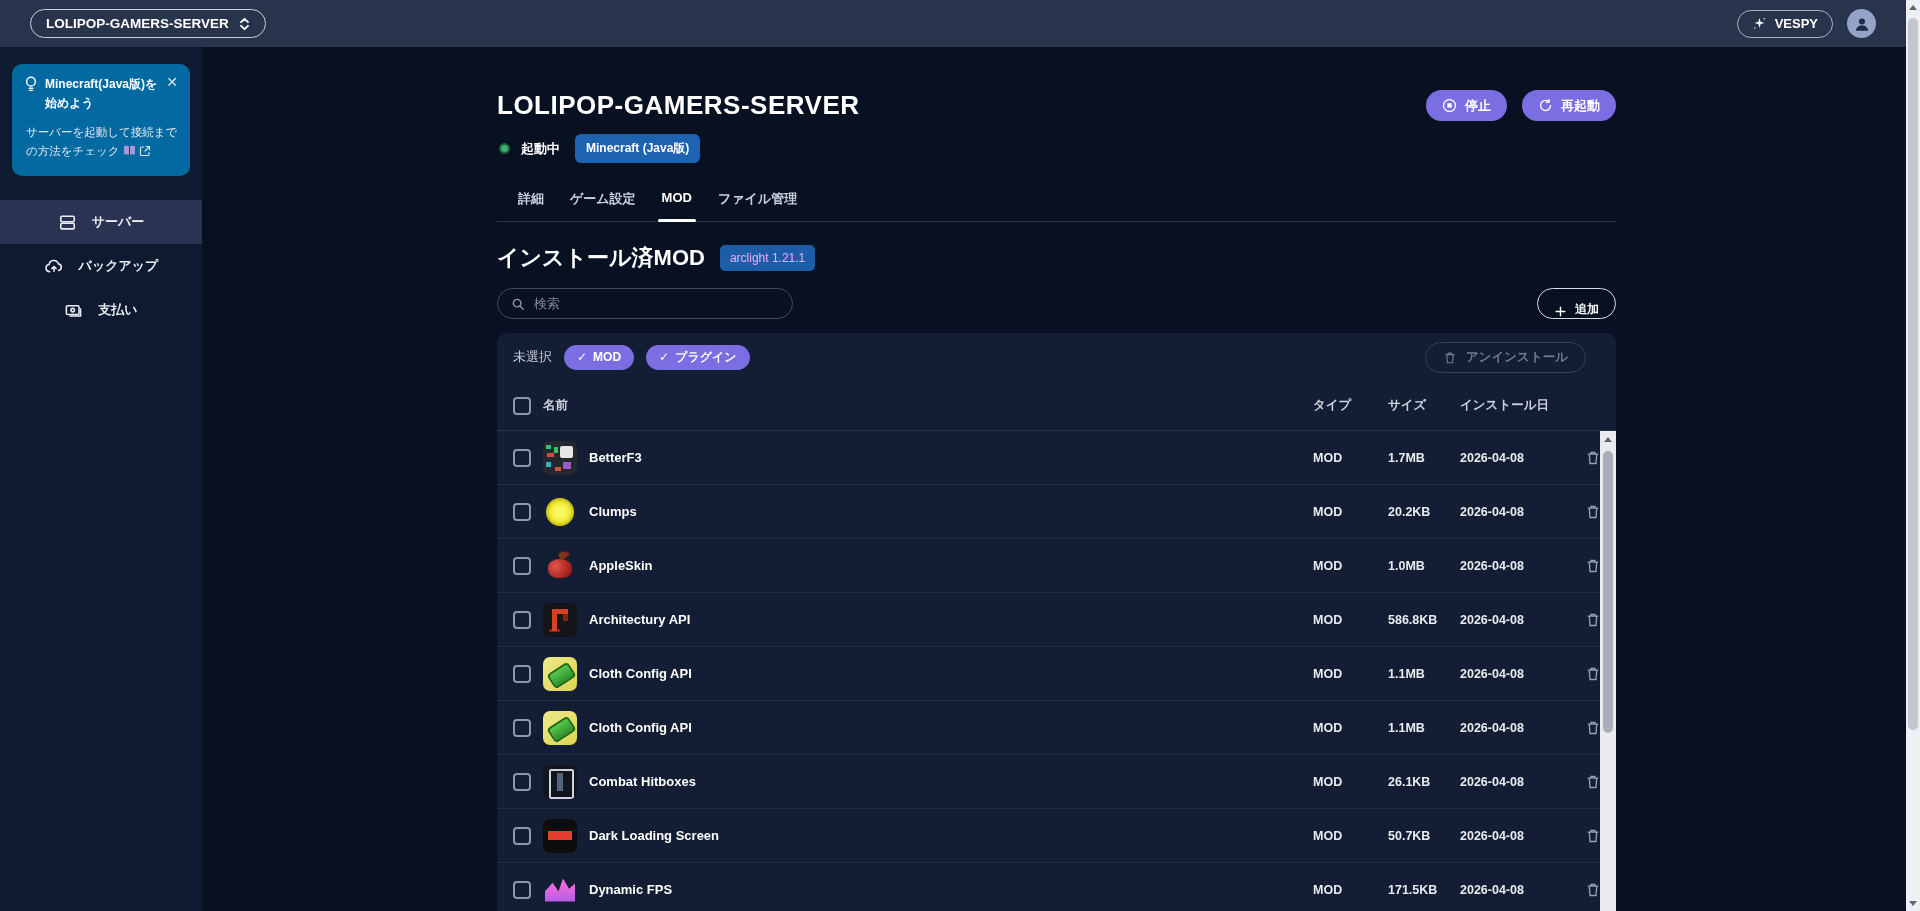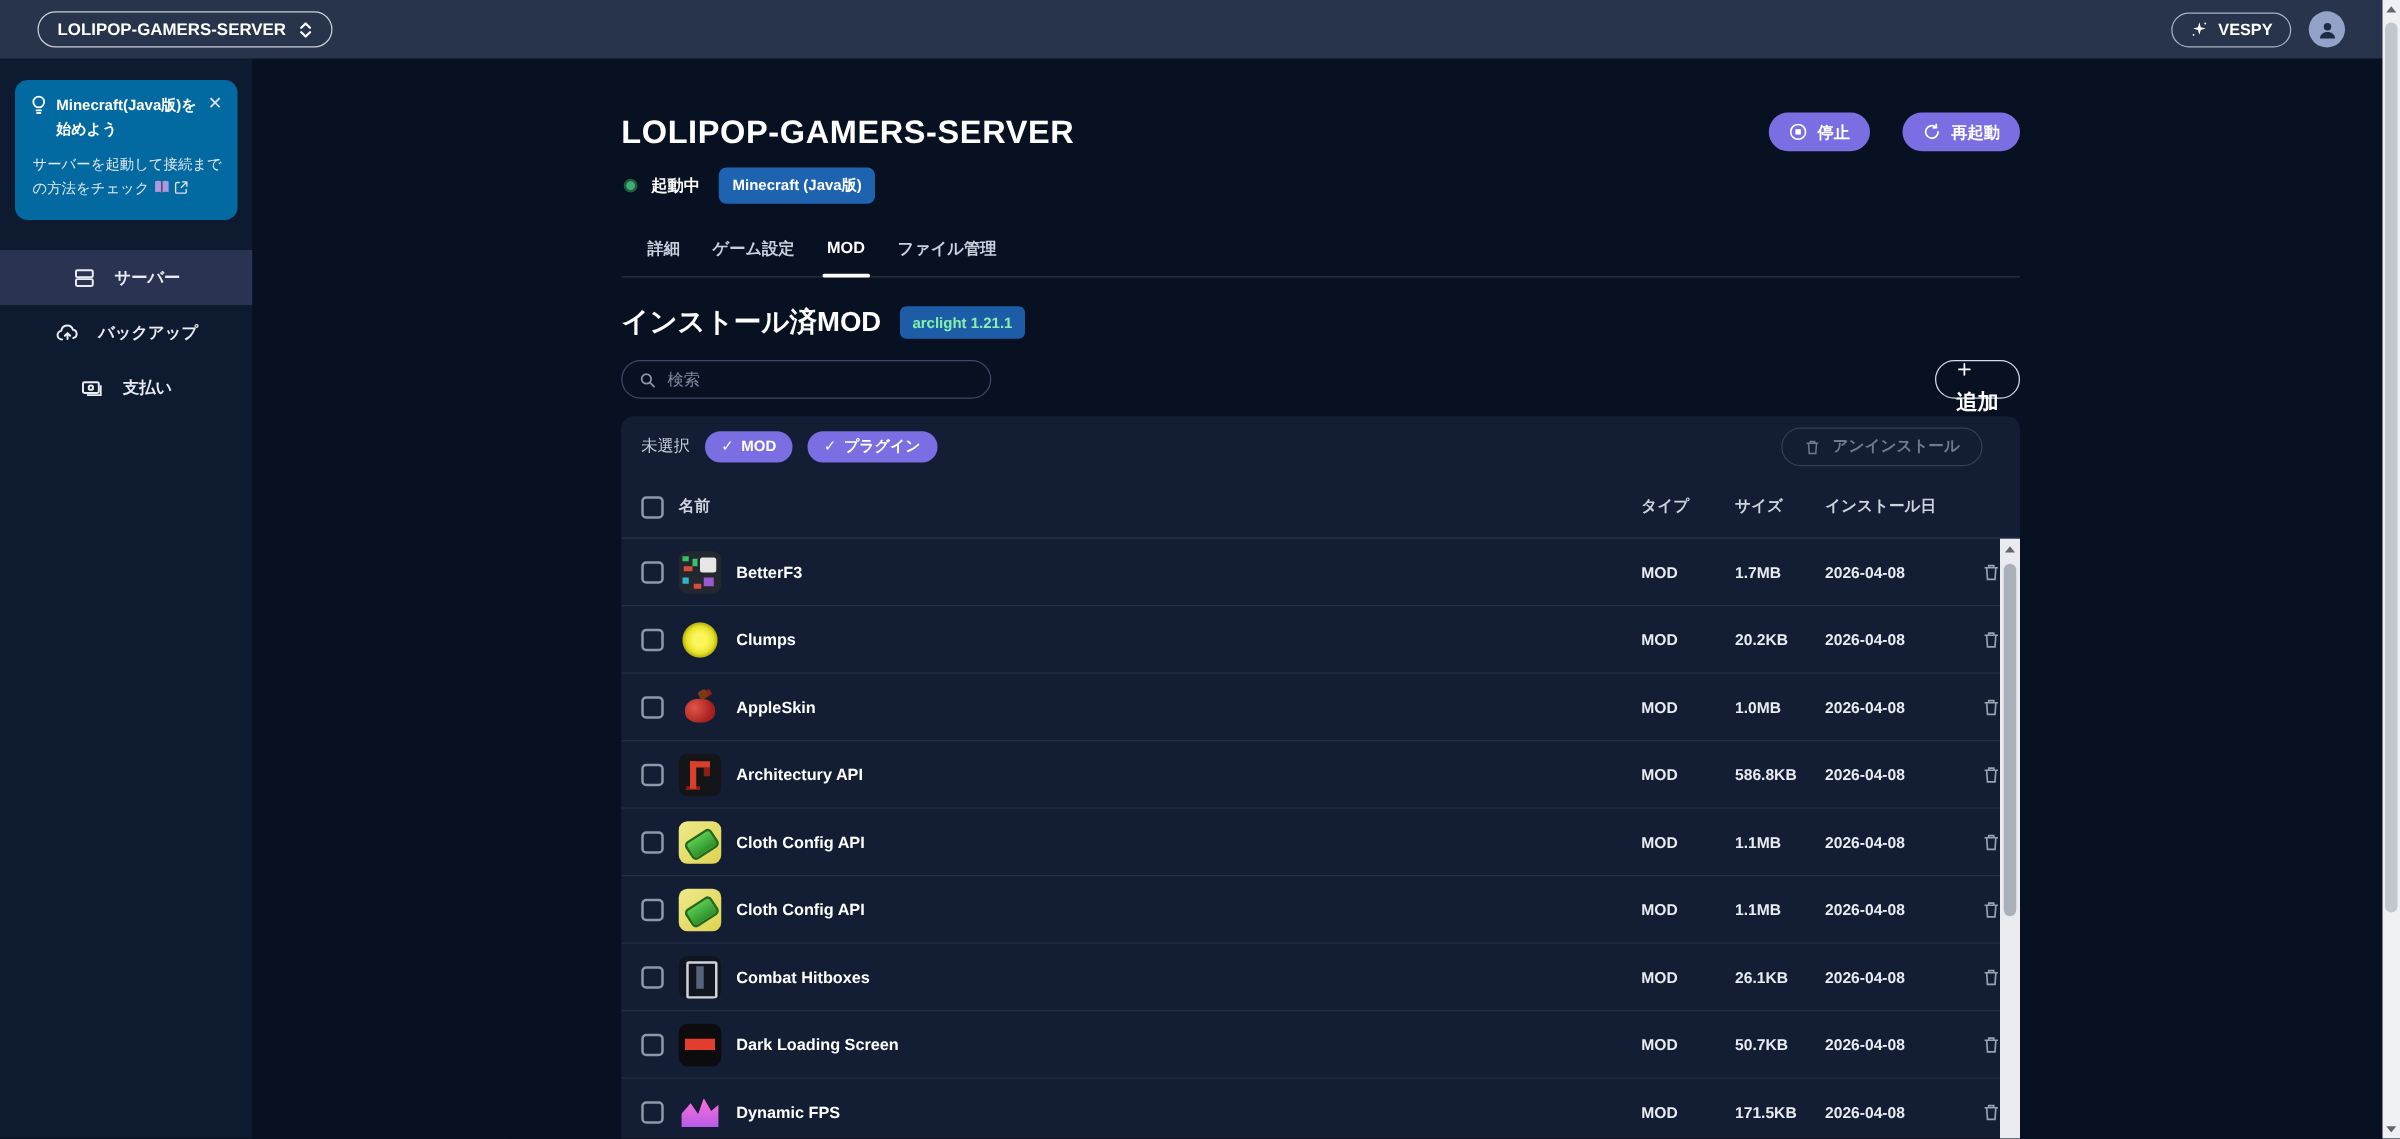--- a/index.html
+++ b/index.html
@@ -33,47 +33,47 @@
   
   .nav { margin-top:24px; }
   .nav-item { display:flex; align-items:center; gap:15px; height:44px; padding:0 22px;
     color:#e9edf3; font-size:13px; font-weight:600; cursor:pointer;justify-content:center; }
   .nav-item.active { background:#2a3352; }
   .nav-item svg { flex:none; }
 
   
   .header-row { display:flex; align-items:center; margin-top:43px; }
   .page-title { color:#fff; font-size:26px; font-weight:bold; letter-spacing:.5px; }
-  .header-btns { margin-left:auto; display:flex; gap:26px; }
+  .header-btns { margin-left:auto; display:flex; gap:15px; }
   .pbtn { display:flex; align-items:center; gap:8px; height:31px; padding:0 16px; border:none;
     border-radius:16px; background:#7b6ee2; color:#fff; font-weight:bold; font-size:13px; cursor:pointer; }
 
   .status-row { display:flex; align-items:center; gap:11px; margin-top:13px; padding-left:2px; }
   .status-dot { width:11px; height:11px; border-radius:50%; background:#3fae74; border:2px solid #1d5e3d; }
   .status-label { color:#fff; font-size:13px; font-weight:bold; }
   .game-badge { background:#1e63b0; color:#fff; font-size:12px; font-weight:bold; padding:6px 11px; border-radius:6px; margin-left:4px; }
 
   
   .tabs { display:flex; gap:0; margin-top:17px; border-bottom:1px solid rgba(255,255,255,.14); padding:0 8px; }
   .tab { padding:10px 13px 13px; font-size:13px; font-weight:bold; color:#c9d0dc; position:relative; cursor:pointer; }
   .tab.active { color:#fff; }
   .tab.active::after { content:""; position:absolute; left:9px; right:9px; bottom:-1px; height:3px; background:#fff; border-radius:2px; }
 
   
   .mods-heading-row { display:flex; align-items:center; gap:15px; margin-top:21px; }
   .mods-heading { color:#fff; font-size:22px; font-weight:bold; }
-  .loader-badge { background:#1d5da8; color:#86efac; font-size:12px; font-weight:bold; padding:6px 10px; border-radius:5px; }
+  .loader-badge { background:#1d5da8; color:#f0abfc; font-size:12px; font-weight:normal; padding:6px 10px; border-radius:5px; }
 
   .search-row { display:flex; align-items:center; margin-top:15px; }
   .search-box { width:296px; height:31px; border:1px solid #3d4a66; border-radius:16px;
     display:flex; align-items:center; gap:9px; padding:0 13px; }
   .search-box input { flex:1; background:transparent; border:none; outline:none; color:#e8ecf2; font-size:13px; font-family:inherit; }
   .search-box input::placeholder { color:#7f8aa0; }
-  .add-btn { margin-left:auto; display:flex; align-items:flex-start; gap:8px; height:31px; padding:0 16px;
-    border:1.5px solid #d6dbe4; border-radius:16px; background:transparent; color:#fff; font-weight:bold; font-size:17px; cursor:pointer;flex-direction:column; }
+  .add-btn { margin-left:auto; display:flex; align-items:flex-end; gap:8px; height:31px; padding:0 16px;
+    border:1.5px solid #d6dbe4; border-radius:16px; background:transparent; color:#fff; font-weight:bold; font-size:12px; cursor:pointer; }
 
   
   .card { margin-top:14px; background:#131e34; border-radius:10px 10px 0 0; height:611px; position:relative; overflow:hidden; }
   .filter-row { display:flex; align-items:center; gap:12px; height:48px; padding:0 16px; }
   .sel-label { font-size:13px; color:#c6cdd8; }
   .chip { display:flex; align-items:center; gap:6px; background:#7b6ee2; color:#fff; font-size:12px; font-weight:bold;
     height:25px; padding:0 13px; border-radius:13px; cursor:pointer; }
   .uninstall-btn { margin-left:auto; display:flex; align-items:center; gap:9px; height:31px; padding:0 17px;
     border:1px solid #333f56; border-radius:16px; background:transparent; color:#6f7b93; font-size:12.5px; font-weight:600; margin-right:14px; }
 

